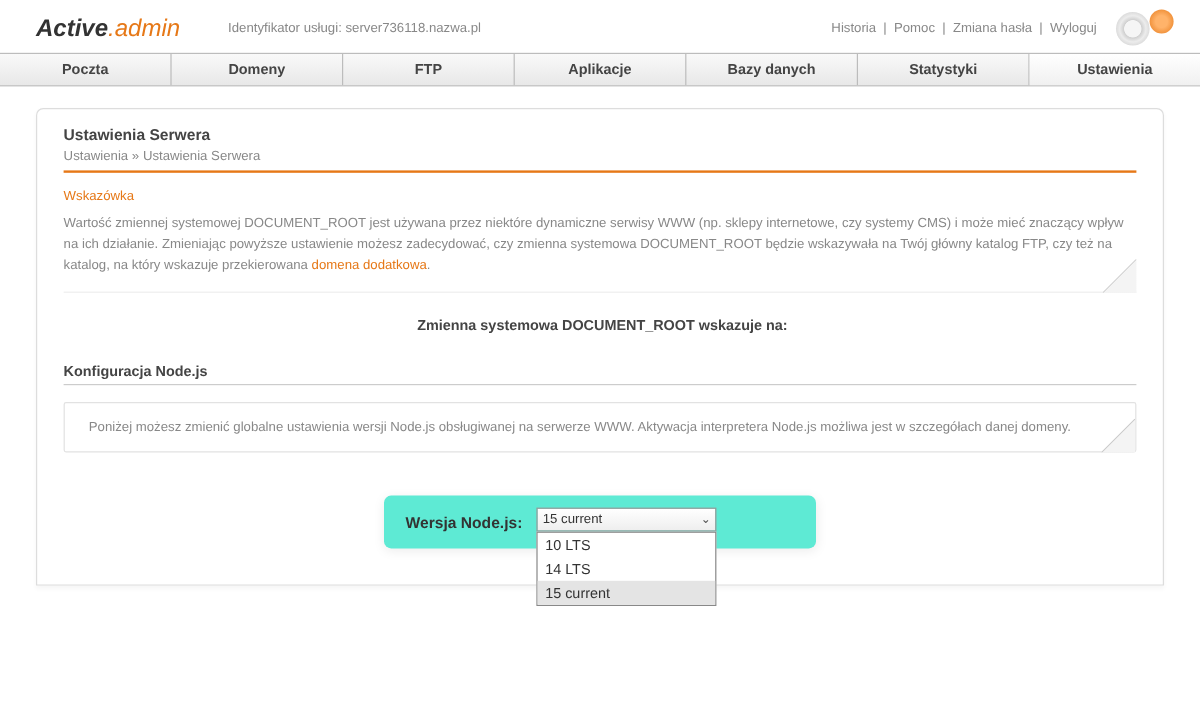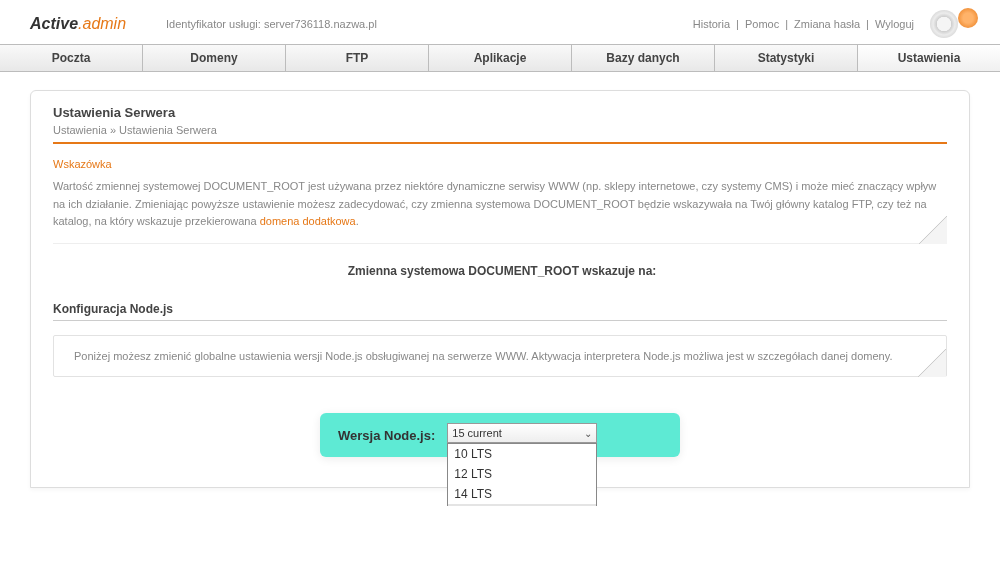--- a/index.html
+++ b/index.html
@@ -1,18 +1,18 @@
 <!DOCTYPE html>
 <html><head>
 <meta charset="utf-8">
 <style>
 * { margin: 0; padding: 0; box-sizing: border-box; }
 body { font-family: Verdana, Arial, sans-serif; font-size: 11px; color: #555; background: #fff; width: 1000px; }
 .header { display: flex; align-items: center; padding: 8px 20px 4px 30px; }
-.logo { font-family: Arial, sans-serif; font-size: 16px; font-weight: bold; font-style: italic; }
+.logo { font-family: Arial, sans-serif; font-size: 20px; font-weight: bold; font-style: italic; }
 .logo-a { color: #333; }
 .logo-b { color: #e67817; font-weight: normal; }
 .service-id { margin-left: 40px; color: #888; font-size: 11px; }
 .service-id a { color: #888; text-decoration: none; }
 .top-links { margin-left: auto; color: #888; font-size: 11px; }
 .top-links a { color: #888; text-decoration: none; margin: 0 6px; }
 .gears { margin-left: 10px; position: relative; width: 50px; height: 32px; }
 .gear { position: absolute; border-radius: 50%; }
 .gear-big { width: 28px; height: 28px; background: radial-gradient(circle, #f5f5f5 35%, #d0d0d0 38%, #ececec 55%, #bdbdbd 100%); left: 0; top: 2px; }
 .gear-small { width: 20px; height: 20px; background: radial-gradient(circle, #ffb36a 35%, #e67817 100%); right: 2px; top: 0; }
@@ -107,21 +107,20 @@
 
     <div class="node-block">
       <span class="node-label">Wersja Node.js:</span>
       <div class="select-wrap">
         <div class="select-trigger">
           <span>15 current</span>
           <span class="chev">⌄</span>
         </div>
         <div class="dropdown-list" id="node-dd">
             <div>10 LTS</div>
-            <div>12 LTS</div>
             <div>14 LTS</div>
             <div class="sel">15 current</div>
           </div>
       </div>
     </div>
 
   </div>
 </div>
 
 </body></html>

